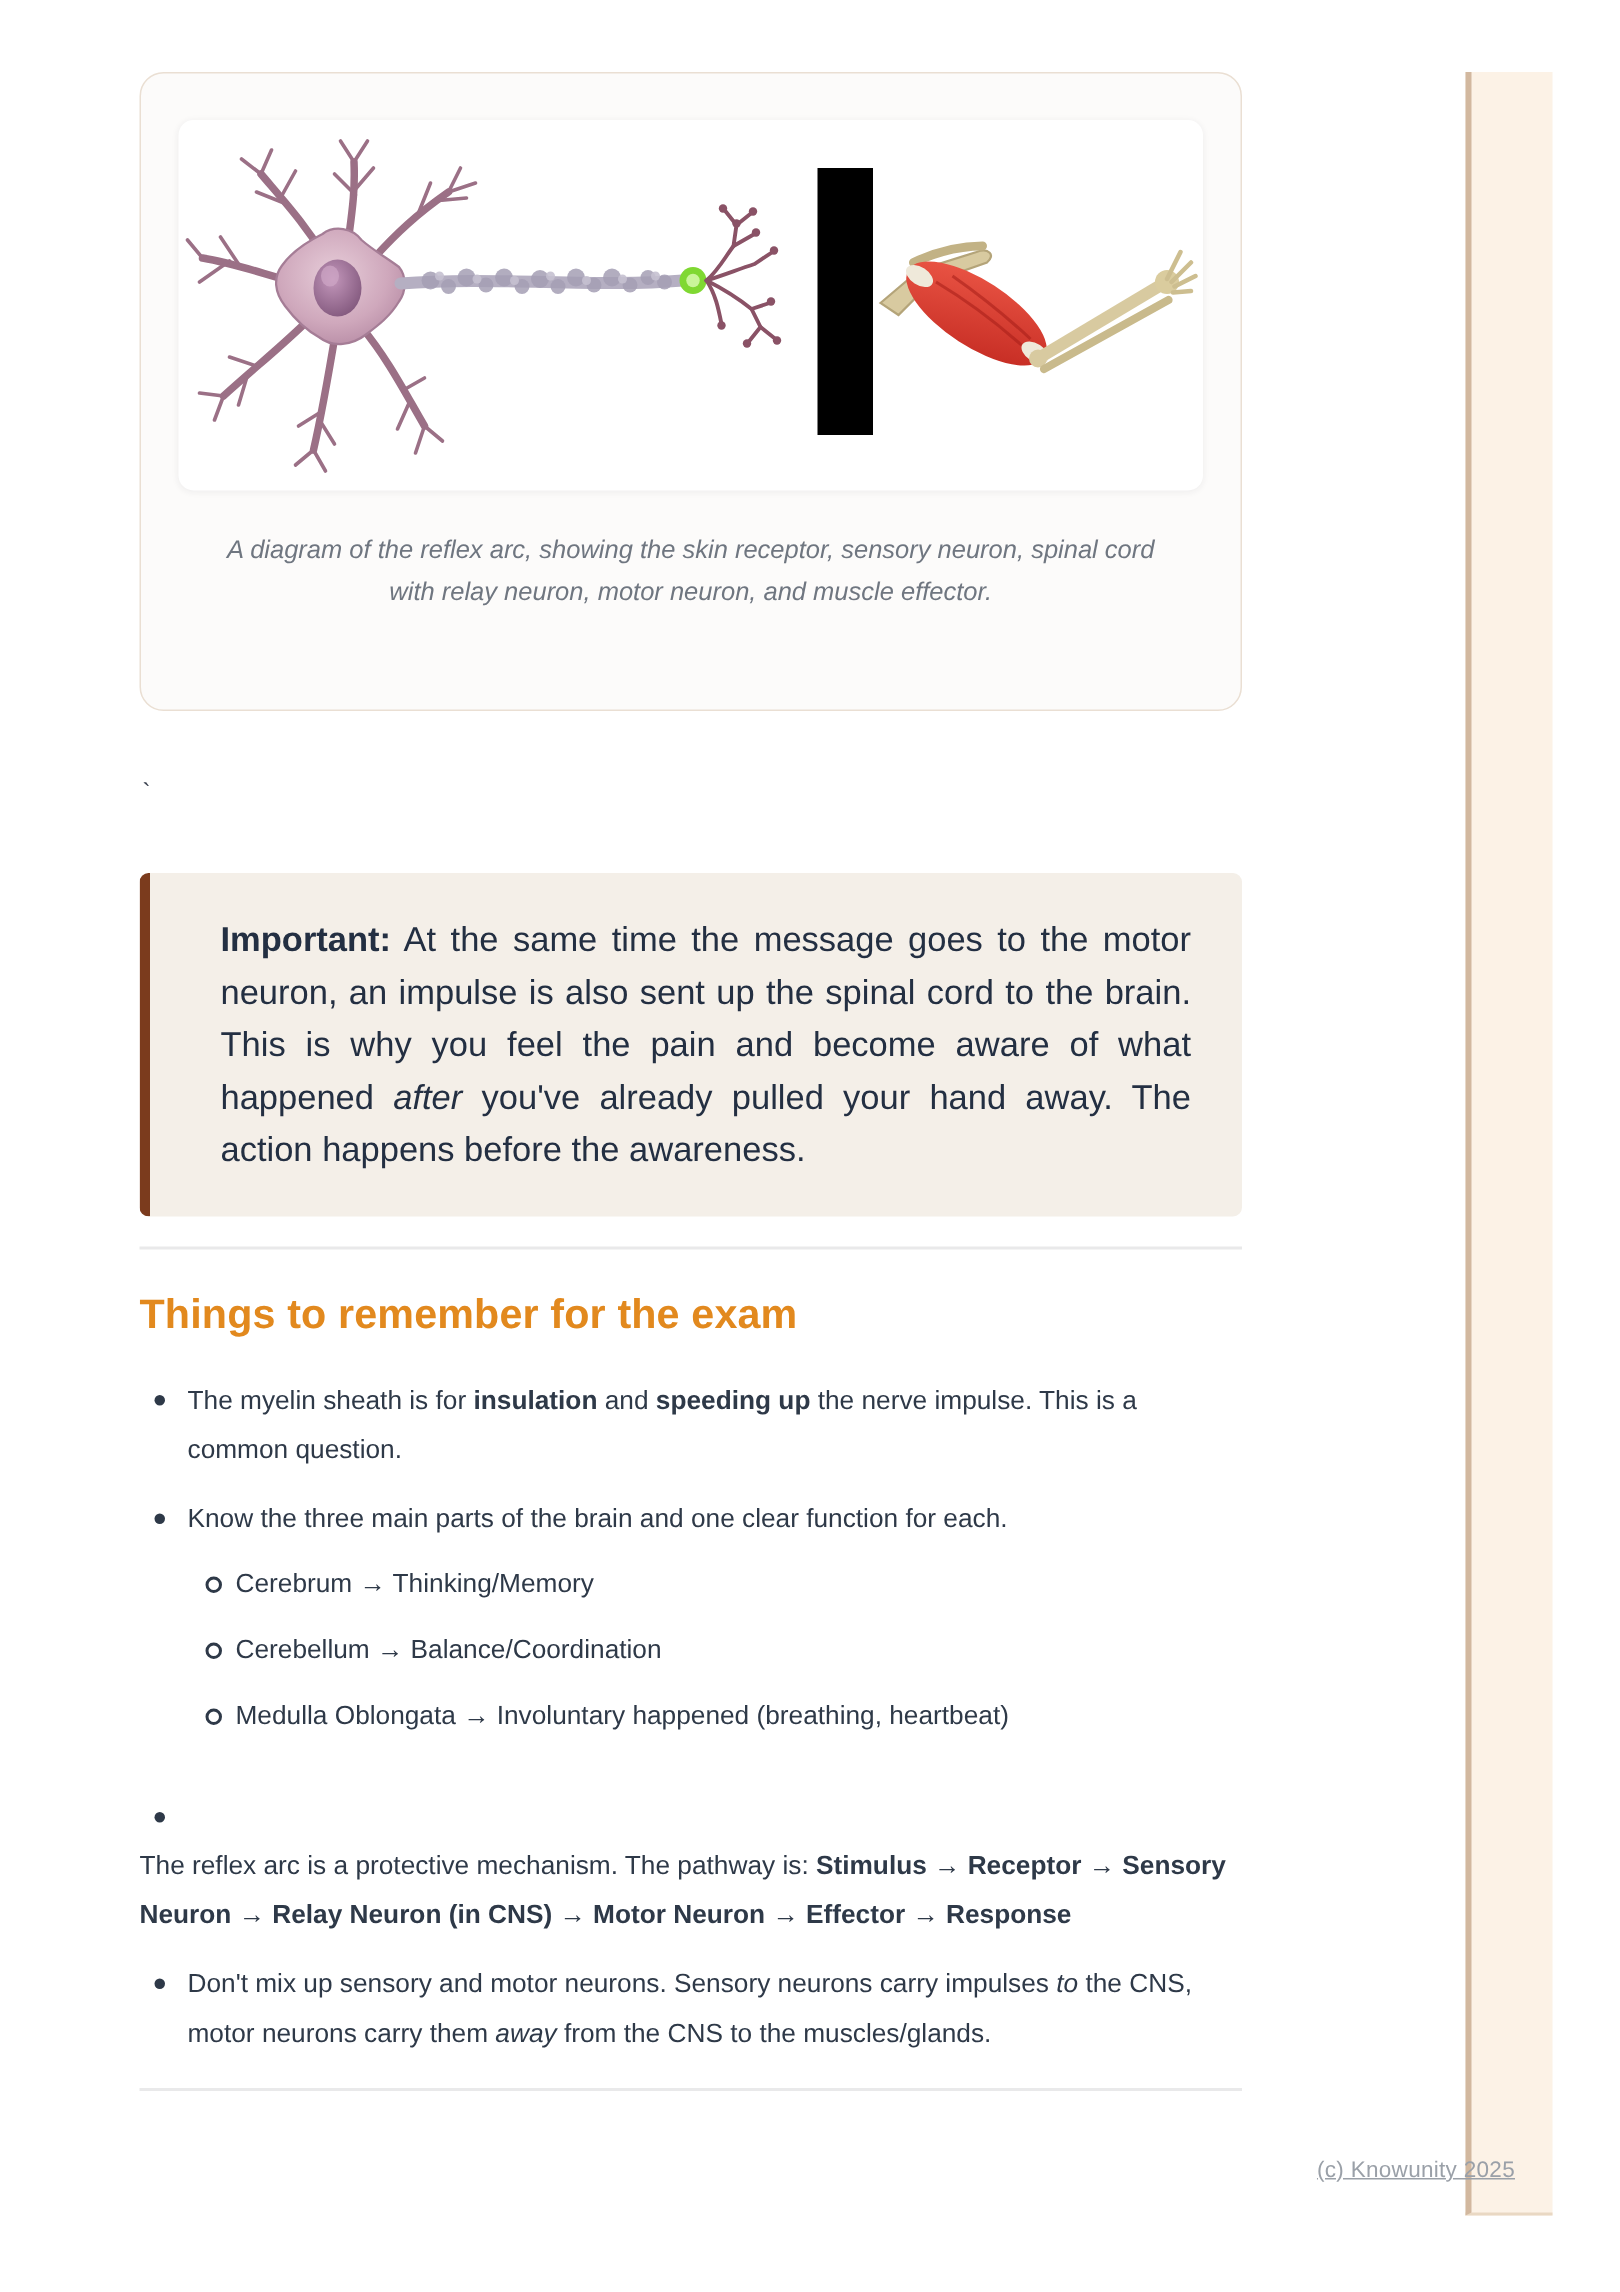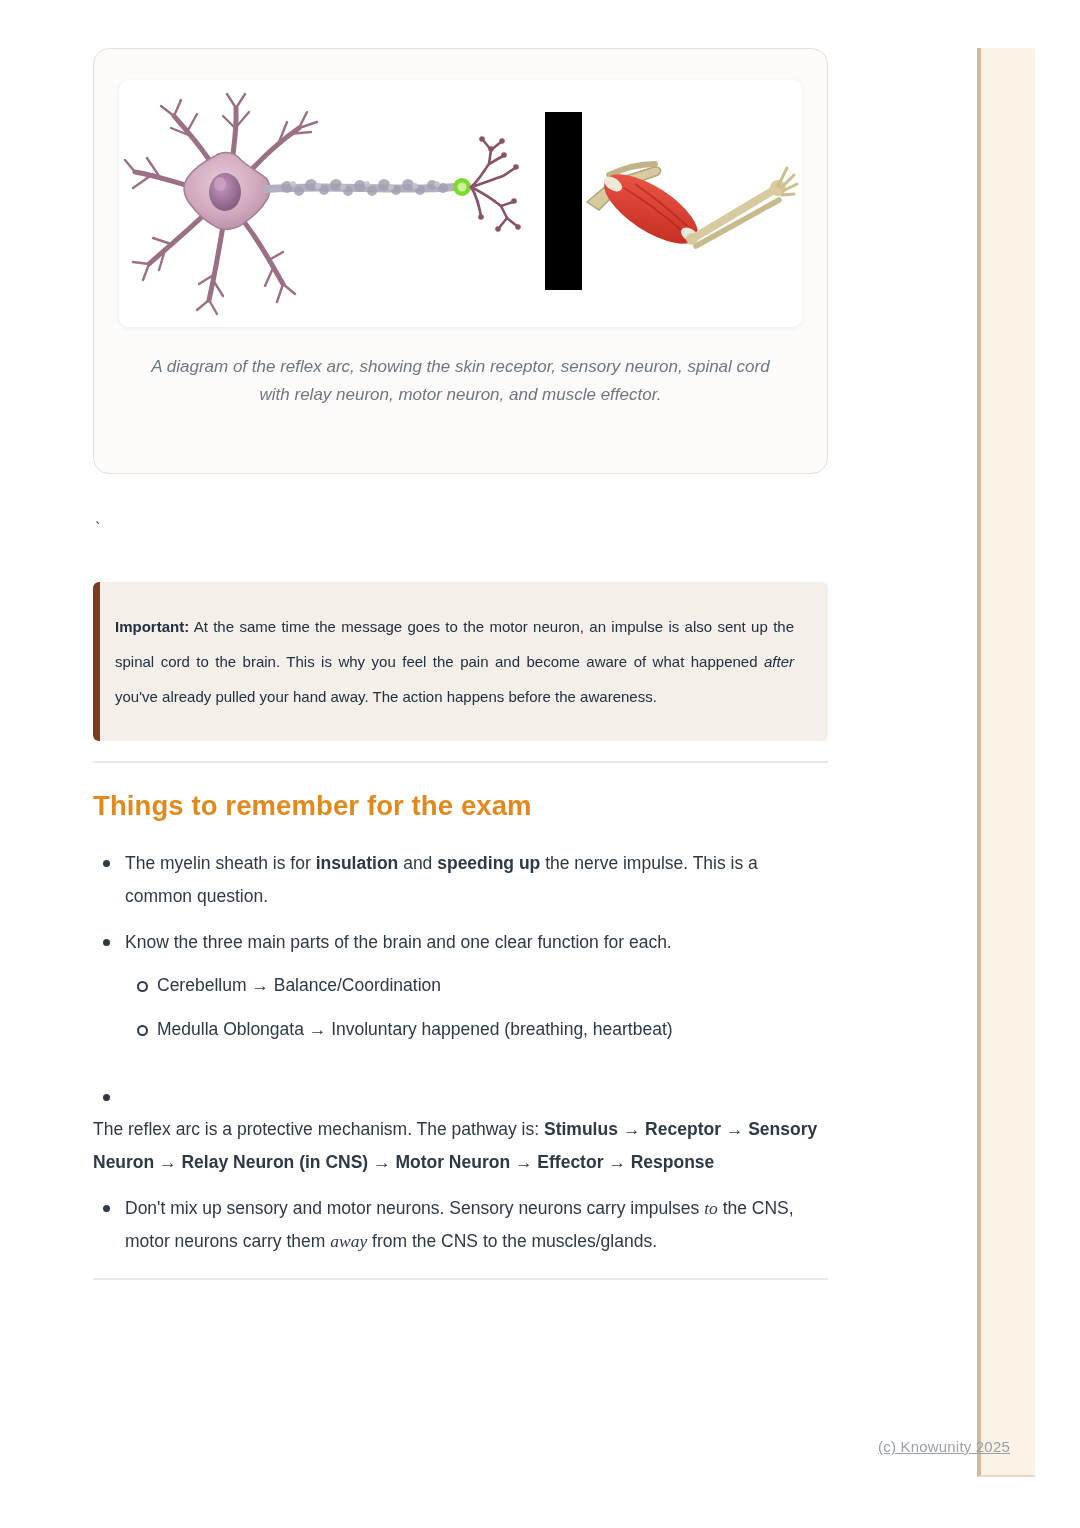--- a/index.html
+++ b/index.html
@@ -28,22 +28,22 @@
   .figure-caption{
     margin:26px auto 0;max-width:632px;text-align:center;font-style:italic;
     color:#6f7680;font-size:17px;line-height:28px;
   }
 
   .stray{margin:46px 0 0 2px;height:24px;font-size:16px;color:#3b4250;}
 
   
   .callout{
     margin-top:38px;background:#f4efe8;border-left:7px solid #7b3b1d;
-    border-radius:6px;padding:27px 34px 27px 15px;
-    font-size:15px;line-height:35px;text-align:justify;color:#232f42;
+    border-radius:6px;padding:27px 34px 27px 47px;
+    font-size:23px;line-height:35px;text-align:justify;color:#232f42;
   }
   .callout b{font-weight:bold;}
   .callout i{font-style:italic;}
 
   hr.divider{
     border:none;border-top:2px solid #e9e9ea;margin:20px 0 0 0;width:100%;
   }
 
   h2.section-heading{
     margin:26px 0 0 0;font-size:27.5px;line-height:34px;font-weight:bold;
@@ -55,21 +55,21 @@
   .li{display:flex;margin-bottom:13px;}
   .li-marker{
     flex:0 0 32px;position:relative;
   }
   .li-marker::before{
     content:"";position:absolute;left:10px;top:13px;width:7px;height:7px;
     border-radius:50%;background:#2e3948;
   }
   .li-text{margin:0;font-size:17.5px;line-height:33px;color:#2e3948;flex:1;}
   .li-text b{font-weight:bold;}
-  .li-text i{font-style:italic;font-family:Liberation Serif, serif;}
+  .li-text i{font-style:italic;}
 
   .sublist{margin:10px 0 2px 0;}
   .sli{display:flex;margin-bottom:11px;}
   .sli-marker{flex:0 0 32px;position:relative;}
   .sli-marker::before{
     content:"";position:absolute;left:12px;top:12px;width:7px;height:7px;
     border-radius:50%;border:2px solid #2e3948;background:transparent;
   }
   .extra-gap{margin-top:24px;flex-direction:column;}
 
@@ -223,20 +223,24 @@
       <p class="li-text"><span>The myelin sheath is for </span><b>insulation</b><span> and </span><b>speeding up</b><span> the nerve impulse. This is a common question.</span></p>
     </div>
 
     <div class="li">
       <span class="li-marker"></span>
       <div style="flex:1">
         <p class="li-text"><span>Know the three main parts of the brain and one clear function for each.</span></p>
         <div class="sublist">
           <div class="sli">
             <span class="sli-marker"></span>
+            <p class="li-text"><span>Cerebrum → Thinking/Memory</span></p>
+          </div>
+          <div class="sli">
+            <span class="sli-marker"></span>
             <p class="li-text"><span>Cerebellum → Balance/Coordination</span></p>
           </div>
           <div class="sli">
             <span class="sli-marker"></span>
             <p class="li-text"><span>Medulla Oblongata → Involuntary happened (breathing, heartbeat)</span></p>
           </div>
         </div>
       </div>
     </div>
 

